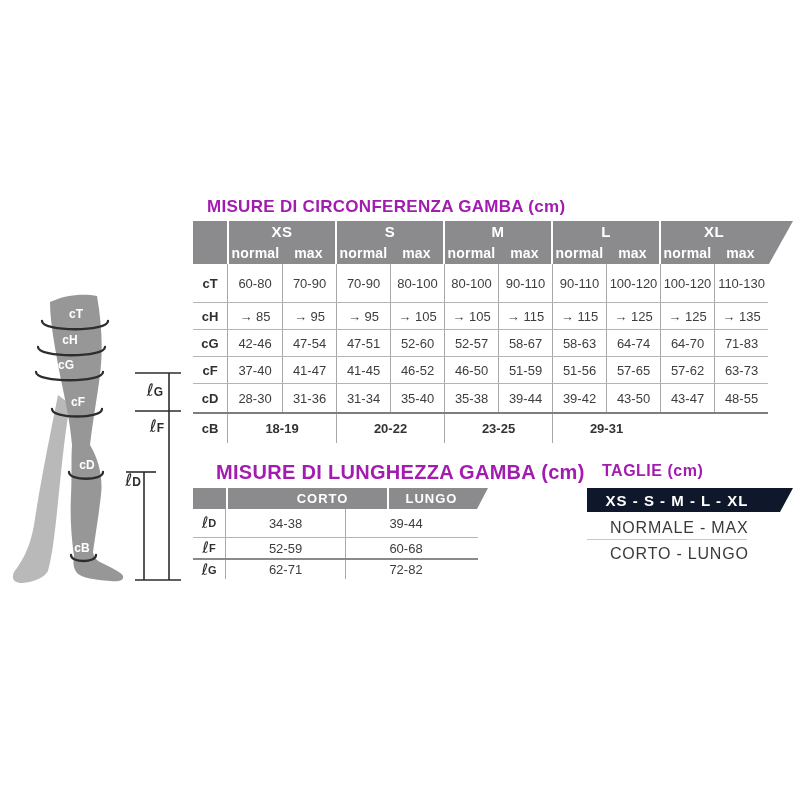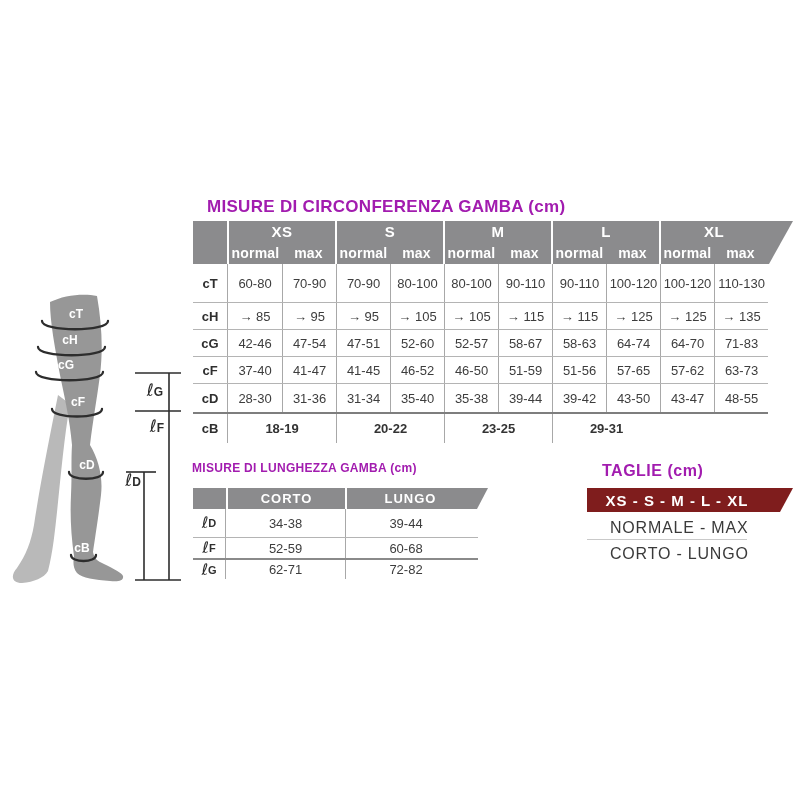--- a/index.html
+++ b/index.html
@@ -33,38 +33,38 @@
          align-items:center;justify-content:center;font-size:13px;color:#3d3d3d;white-space:nowrap;}
   .c-val:nth-child(2){border-left:none;}
   .c-row.span .c-val{width:108px;font-weight:700;color:#333;}
 
   
   .len-header{position:absolute;left:193px;top:488px;width:295px;height:21px;display:flex;
               clip-path:polygon(0 0,295px 0,284px 21px,0 21px);}
   .l-stub{width:33px;height:21px;background:#8b8b8d;}
   .l-cell{margin-left:2px;background:#8b8b8d;color:#fff;display:flex;align-items:center;
           justify-content:center;font-size:13px;font-weight:700;letter-spacing:1px;}
-  .l-cell.c1{width:117px;}
+  .l-cell.c1{width:129px;padding-left:30px;}
   .l-cell.c2{flex:1;padding-right:14px;}
   .len-rows{position:absolute;left:193px;top:509px;width:285px;}
   .len-row{display:flex;box-sizing:border-box;}
   .len-row:nth-child(1){height:28px;}
   .len-row:nth-child(2){height:21px;border-top:1px solid #b4b4b4;}
   .len-row:nth-child(3){height:21px;border-top:2px solid #8a8a8a;}
   .len-lab{width:33px;box-sizing:border-box;border-right:1px solid #a8a8a8;display:flex;
            align-items:center;justify-content:center;color:#2f2f2f;}
   .len-lab .ell{font-size:16px;font-family:"DejaVu Sans",sans-serif;line-height:1;}
   .len-lab .cap{font-size:11px;font-weight:700;}
   .len-val{box-sizing:border-box;display:flex;align-items:center;justify-content:center;
            font-size:13px;color:#3d3d3d;}
   .len-val.v1{width:119px;}
   .len-val.v2{width:133px;border-left:1px solid #a8a8a8;padding-right:12px;}
 
   
-  .taglie-banner{position:absolute;left:587px;top:488px;width:206px;height:24px;background:#7f1d1d;
+  .taglie-banner{position:absolute;left:587px;top:488px;width:206px;height:24px;background:#0f172a;
                  clip-path:polygon(0 0,206px 0,193px 24px,0 24px);display:flex;align-items:center;
                  justify-content:center;padding-right:0;}
   .taglie-banner span{color:#fff;font-size:15px;font-weight:700;letter-spacing:1px;margin-right:26px;}
   .taglie-line{position:absolute;left:610px;font-size:16px;color:#3a3a3a;letter-spacing:.8px;white-space:nowrap;}
   .taglie-sep{position:absolute;left:587px;top:539px;width:160px;height:1px;background:#c9c9c9;}
 
   
   .band-label{font-family:"Liberation Sans",sans-serif;font-size:12px;font-weight:700;fill:#fff;}
   .mlab{fill:#2c2c2c;}
   .sell{font-family:"DejaVu Sans",sans-serif;font-size:17px;}
@@ -227,21 +227,21 @@
       </div>
       <div class="c-row span">
         <div class="c-lab">cB</div>
         <div class="c-val">18-19</div>
         <div class="c-val">20-22</div>
         <div class="c-val">23-25</div>
         <div class="c-val">29-31</div>
       </div>
     </div>
 
-  <div class="sec-title" style="left:192px;top:461px;font-size:12px;">MISURE DI LUNGHEZZA GAMBA (cm)</div>
+  <div class="sec-title" style="left:216px;top:461px;font-size:20px;">MISURE DI LUNGHEZZA GAMBA (cm)</div>
 
   <div class="len-header">
     <div class="l-stub"></div>
     <div class="l-cell c1">CORTO</div>
     <div class="l-cell c2">LUNGO</div>
   </div>
 
   <div class="len-rows" id="len-rows">
       <div class="len-row">
         <div class="len-lab">

